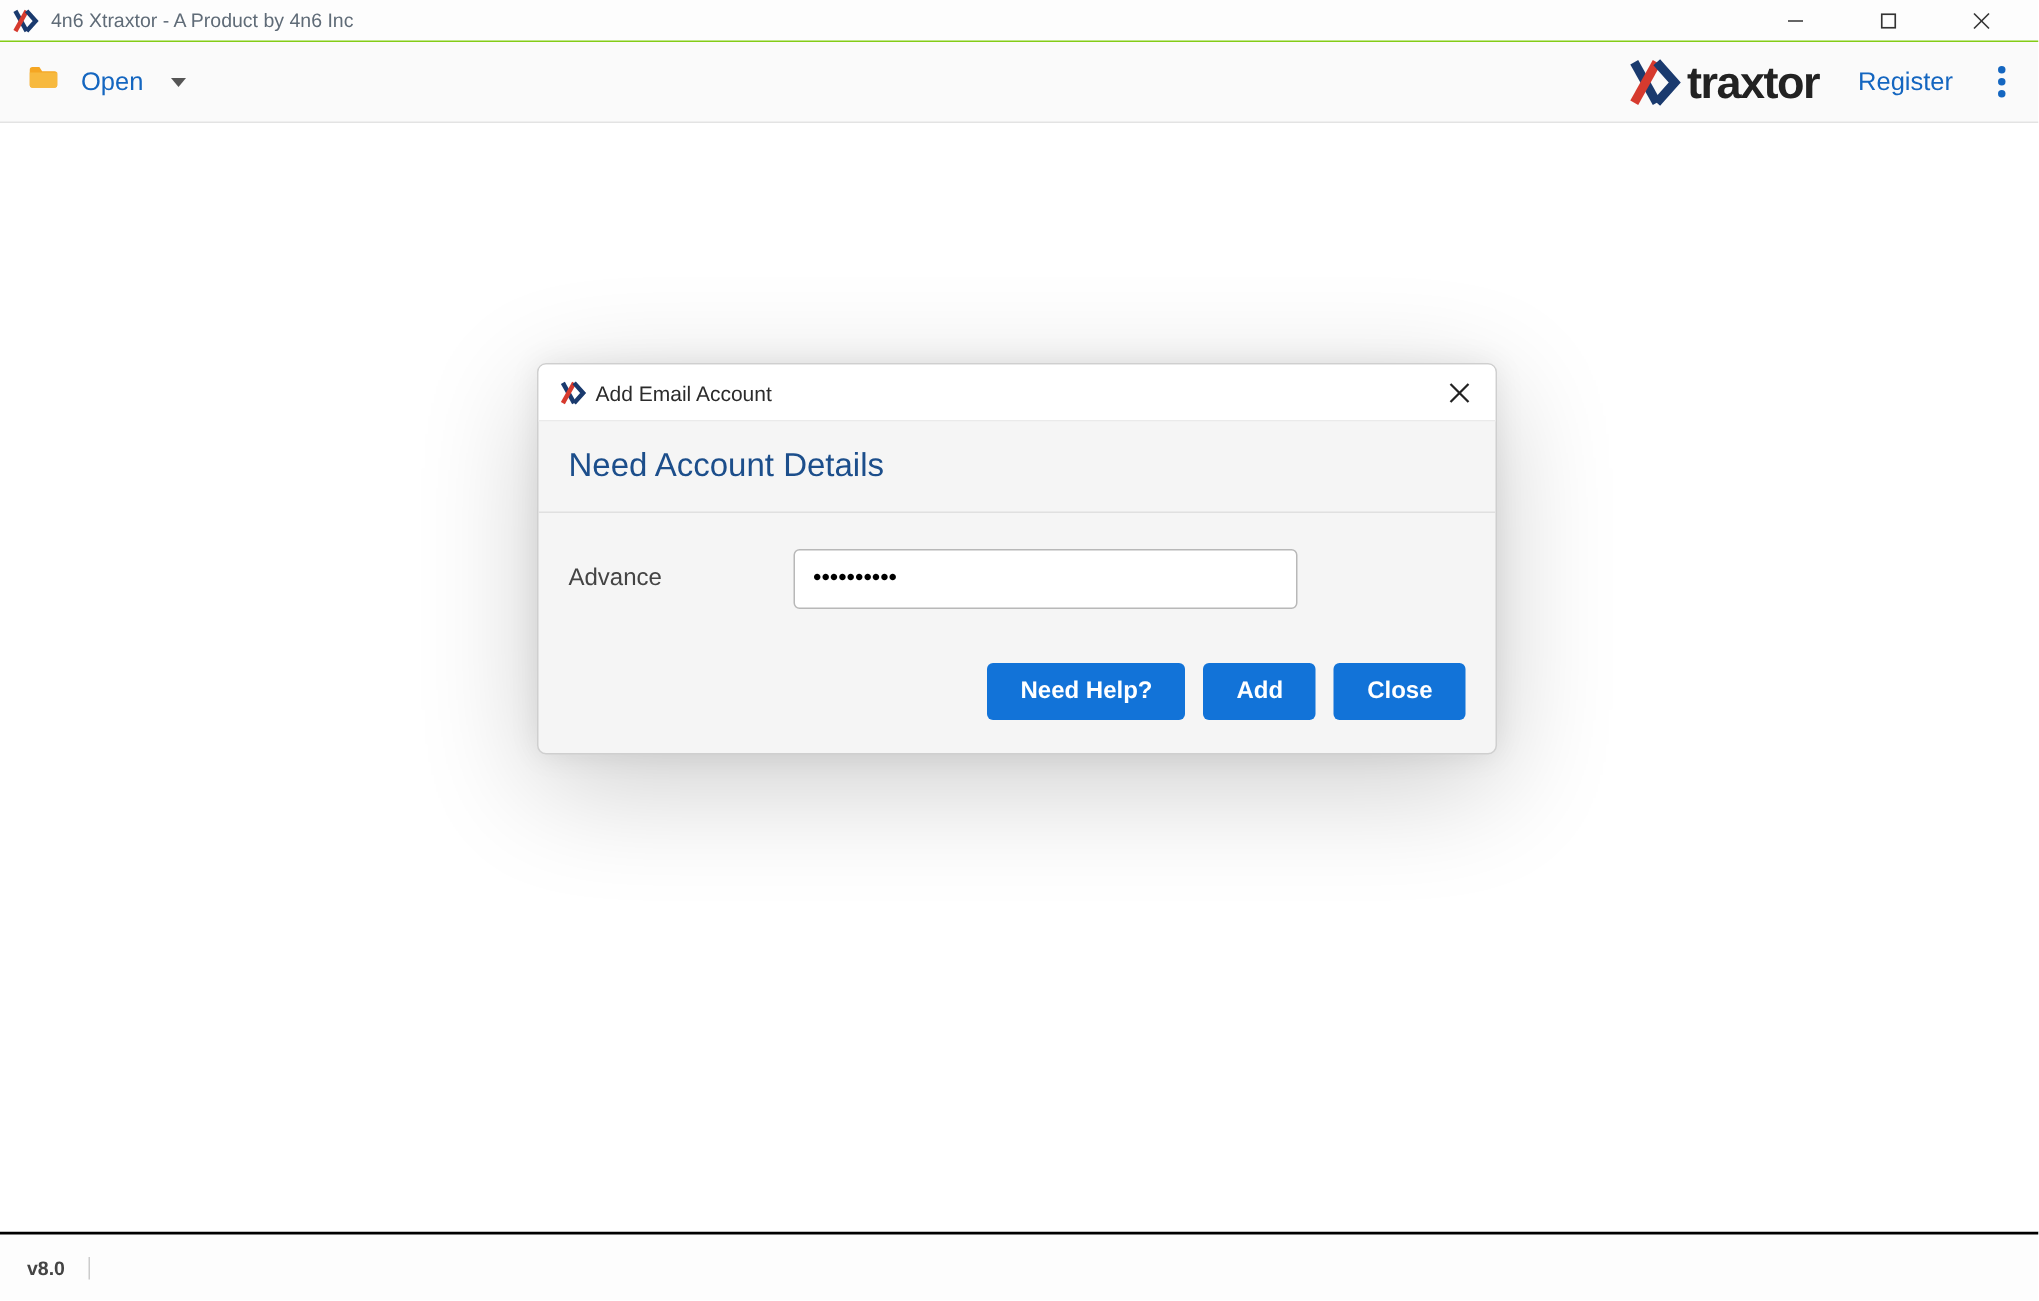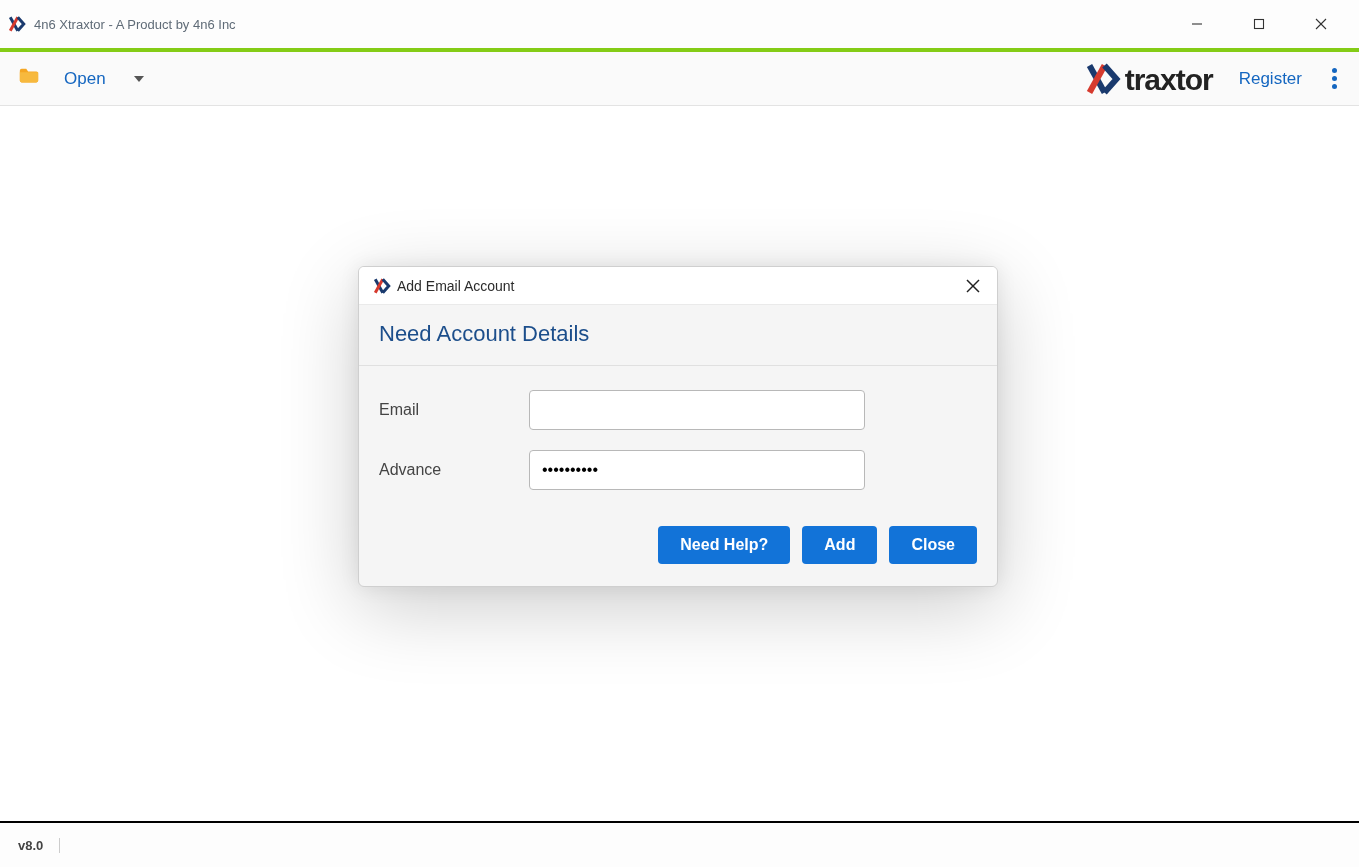--- a/index.html
+++ b/index.html
@@ -8,25 +8,25 @@
     background: #ffffff;
     width: 1359px;
     height: 867px;
     overflow: hidden;
     position: relative;
     display: flex;
     flex-direction: column;
   }
   
   .titlebar {
-    height: 52px;
+    height: 28px;
     display: flex;
     align-items: center;
     padding: 0 8px;
-    border-bottom: 4px solid #84cc16;
+    border-bottom: 1px solid #84cc16;
     background: #fdfdfd;
     text-align: right;
   }
   .titlebar-logo {
     display: flex;
     align-items: center;
     margin-right: 8px;
   }
   .title-text {
     font-size: 13px;
@@ -54,21 +54,21 @@
     height: 54px;
     border-bottom: 1px solid #e3e3e3;
     display: flex;
     align-items: center;
     padding: 0 18px;
     background: #fafafa;
   }
   .open-btn {
     display: flex;
     align-items: center;
-    gap: 24px;
+    gap: 14px;
     color: #1466c0;
     font-size: 17px;
     font-weight: 500;
     cursor: pointer;
   }
   .folder-icon svg { width:22px; height:22px; }
   .caret {
     width:0; height:0;
     border-left:5px solid transparent;
     border-right:5px solid transparent;
@@ -319,24 +319,20 @@
           </svg>
       </span>
     </div>
 
     <div class="dialog-header">
       <h2>Need Account Details</h2>
     </div>
 
     <div class="dialog-body">
       <div class="form-row">
-        <label class="form-label">Email</label>
-        <input class="form-input" type="text" value="" style="">
-      </div>
-      <div class="form-row">
         <label class="form-label">Advance</label>
         <input class="form-input" type="text" value="••••••••••" style="">
       </div>
 
     </div>
 
     <div class="dialog-footer">
       <button class="dbtn">Need Help?</button>
       <button class="dbtn">Add</button>
       <button class="dbtn">Close</button>

